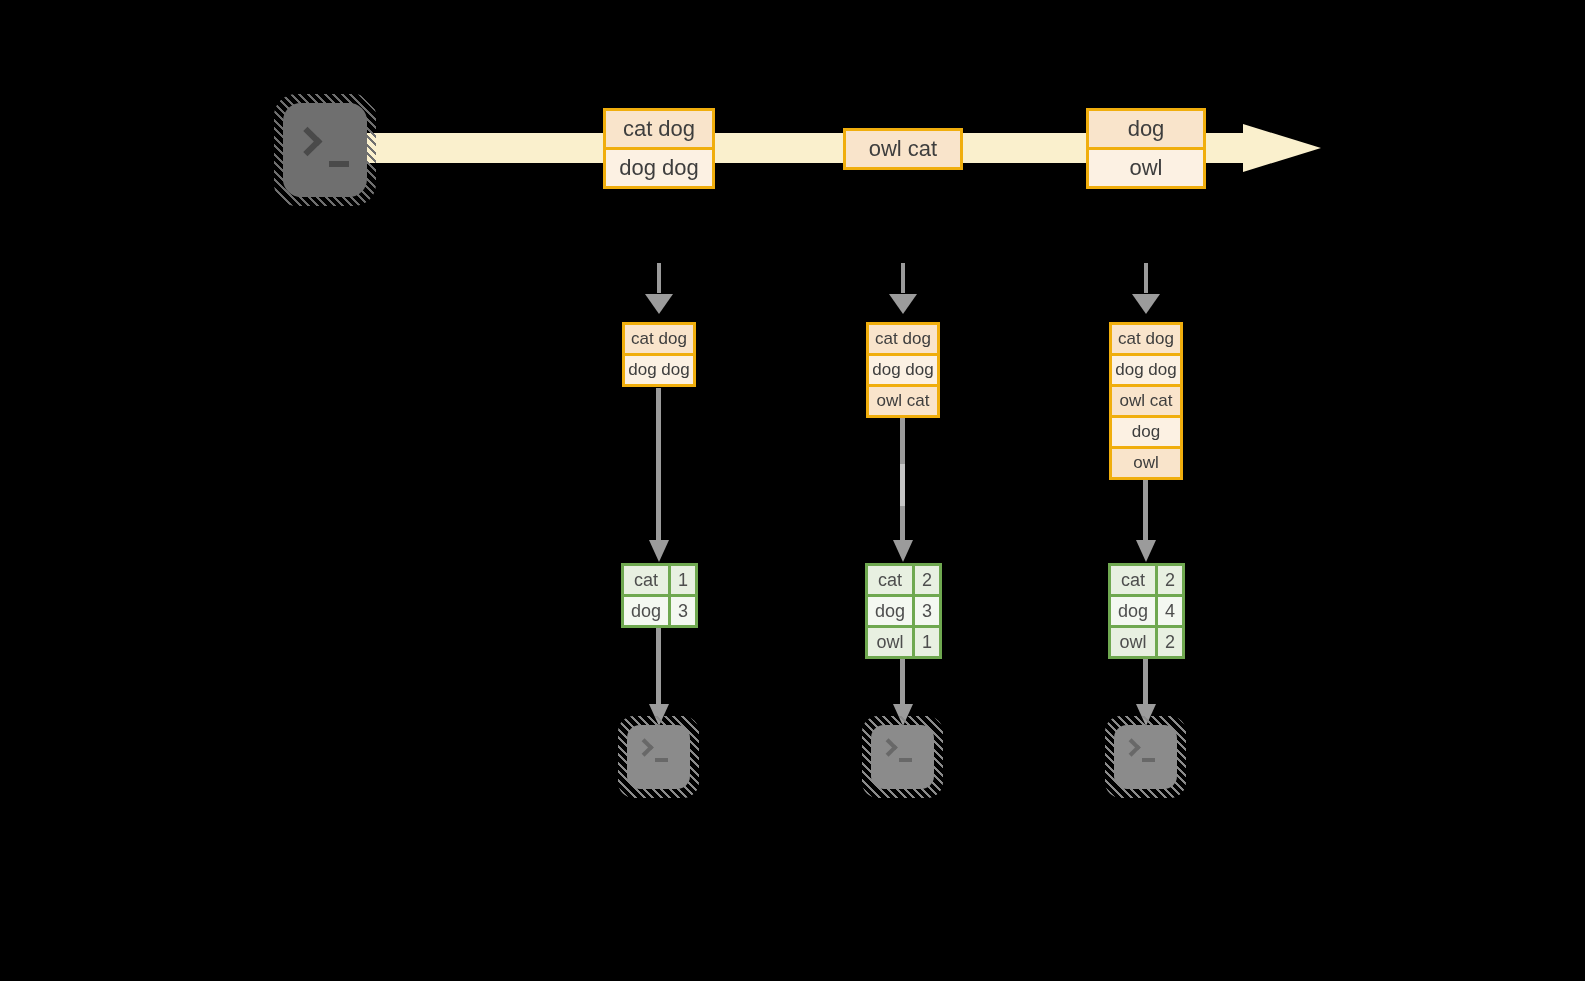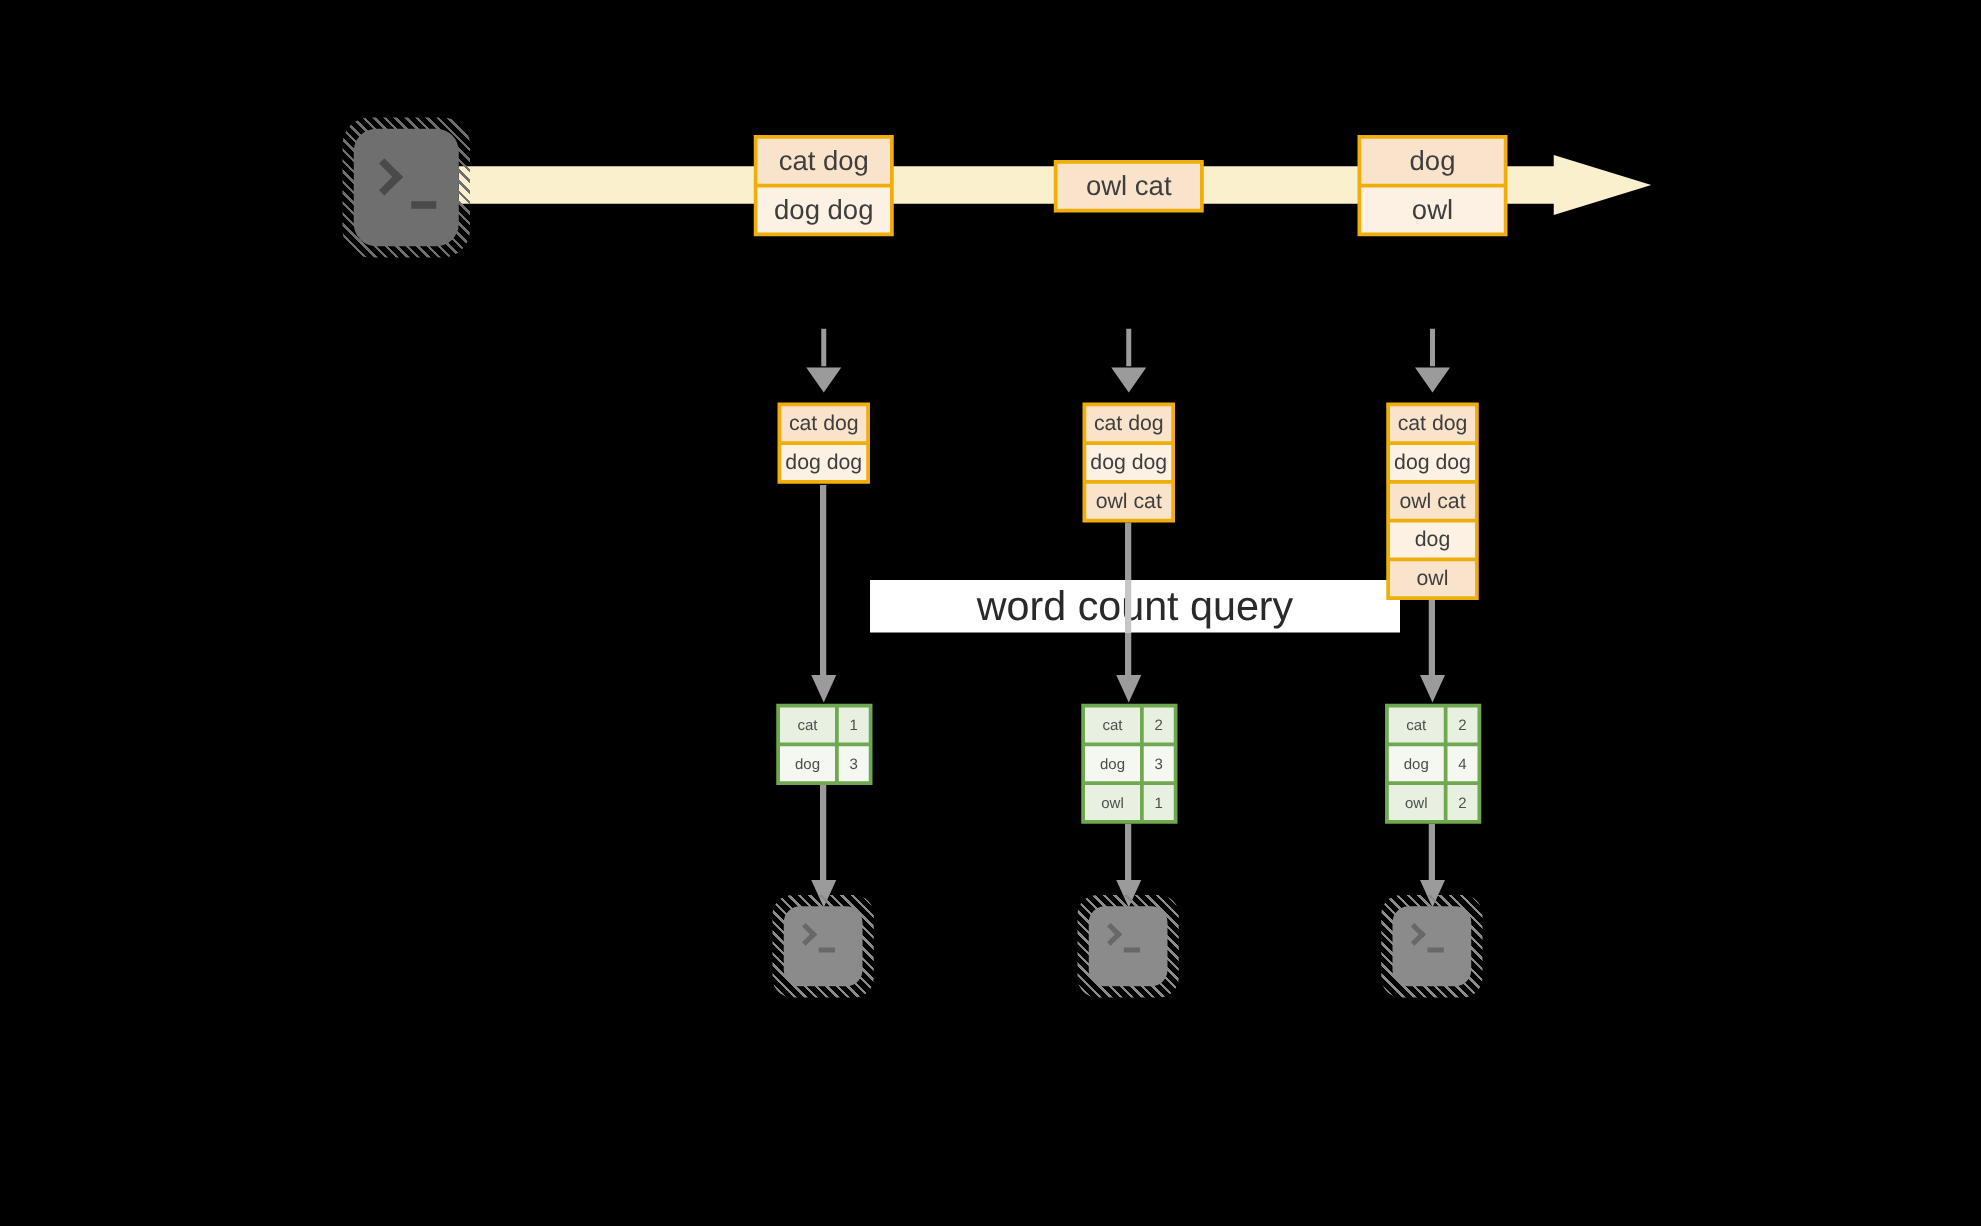--- a/index.html
+++ b/index.html
@@ -29,21 +29,21 @@
   
   .obox{position:absolute;background:var(--amber);padding:3px;display:grid;gap:3px;box-sizing:border-box;z-index:2;}
   .ocell{display:flex;align-items:center;justify-content:center;color:var(--txt);}
   .oc-a{background:var(--peach);}
   .oc-b{background:var(--cream);}
   .cell-lg{height:36px;font-size:22px;}
   .cell-sm{height:28px;font-size:17px;}
   .queue{width:74px;z-index:3;}
   
   .gtable{position:absolute;background:var(--green);padding:3px;display:grid;grid-template-columns:44px 24px;gap:3px;box-sizing:border-box;z-index:2;}
-  .gcell{height:28px;display:flex;align-items:center;justify-content:center;font-size:12px;color:#4E4E4E;}
+  .gcell{height:28px;display:flex;align-items:center;justify-content:center;font-size:18px;color:#4E4E4E;}
   .g-a{background:var(--ga);} .g-b{background:var(--gb);}
   
   .vline{position:absolute;width:5px;background:var(--gray);z-index:1;}
   .vdash{position:absolute;width:4px;height:30px;background:var(--gray);z-index:1;}
   .head{position:absolute;width:0;height:0;z-index:1;
     border-left:10px solid transparent;border-right:10px solid transparent;border-top:22px solid var(--gray);}
   .dashhead{position:absolute;width:0;height:0;z-index:1;
     border-left:14px solid transparent;border-right:14px solid transparent;border-top:20px solid var(--gray);}
   .faintline{position:absolute;width:5px;background:#C6C6C6;z-index:3;}
   
@@ -99,21 +99,20 @@
     <div class="ocell oc-a cell-sm">owl</div>
   </div>
 
   <div class="vline" style="left:656px;top:388px;height:154px;"></div>
   <div class="head" style="left:649px;top:540px;"></div>
   <div class="vline" style="left:900px;top:418px;height:124px;"></div>
   <div class="head" style="left:893px;top:540px;"></div>
   <div class="vline" style="left:1143px;top:479px;height:63px;"></div>
   <div class="head" style="left:1136px;top:540px;"></div>
 
-  <div class="qlabel">word count query</div>
   <div class="faintline" style="left:900px;top:464px;height:42px;"></div>
 
   <div class="gtable" style="left:621px;top:563px;">
     <div class="gcell g-a">cat</div>
     <div class="gcell g-a">1</div>
     <div class="gcell g-b">dog</div>
     <div class="gcell g-b">3</div>
   </div>
   <div class="gtable" style="left:865px;top:563px;">
     <div class="gcell g-a">cat</div>

